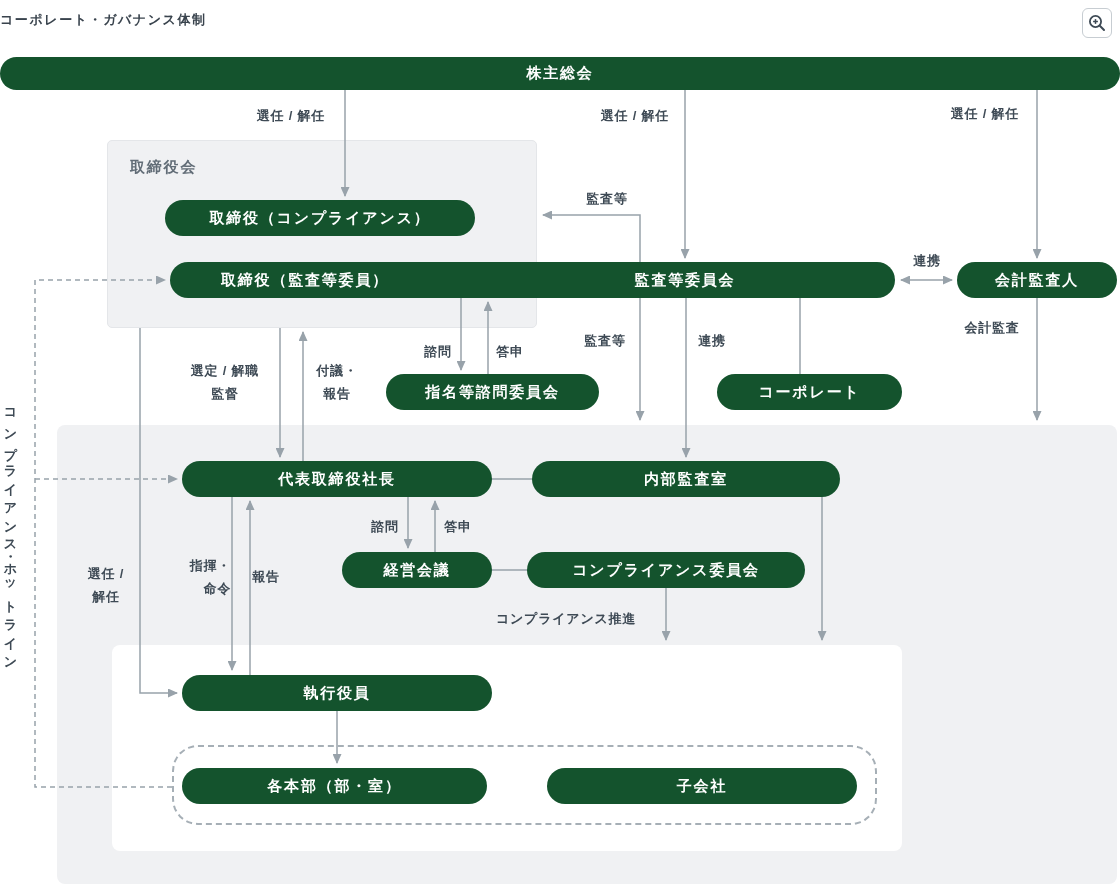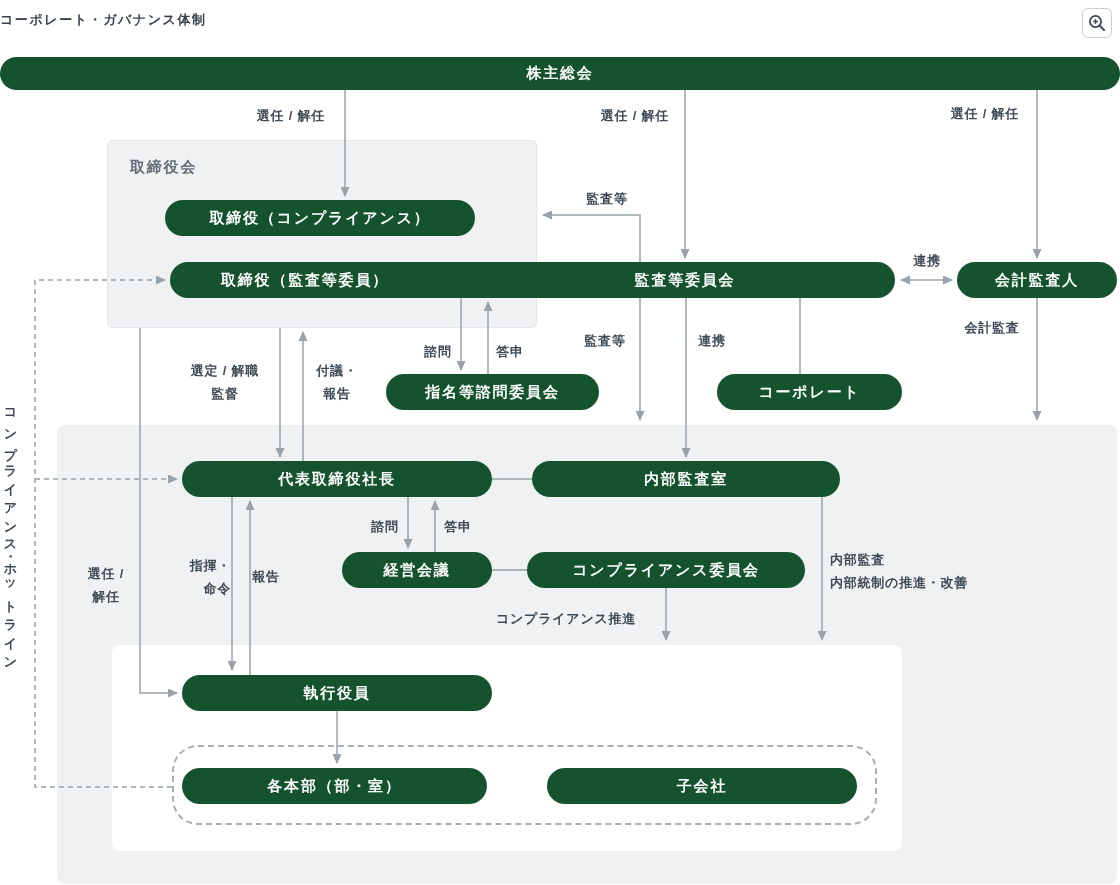--- a/index.html
+++ b/index.html
@@ -127,24 +127,20 @@
   <div class="elabel" style="left:408px;top:341px;width:60px;">諮問</div>
   <div class="elabel" style="left:480px;top:341px;width:60px;">答申</div>
 
   <div class="elabel" style="left:565px;top:330px;width:80px;">監査等</div>
   <div class="elabel" style="left:677px;top:330px;width:70px;">連携</div>
   <div class="elabel" style="left:942px;top:317px;width:100px;">会計監査</div>
 
   <div class="elabel" style="left:355px;top:516px;width:60px;">諮問</div>
   <div class="elabel" style="left:428px;top:516px;width:60px;">答申</div>
 
-  <div class="elabel leftalign" style="left:830px;top:549px;width:210px;">
-    <span>内部監査</span>
-    <span>内部統制の推進・改善</span>
-  </div>
 
   <div class="elabel" style="left:466px;top:608px;width:200px;">コンプライアンス推進</div>
 
   <div class="elabel" style="left:74px;top:555px;width:64px;margin-top:8px;">
     <span>選任 /</span>
     <span>解任</span>
   </div>
   <div class="elabel" style="left:167px;top:555px;width:64px;text-align:right;">
     <span>指揮・</span>
     <span>命令</span>

